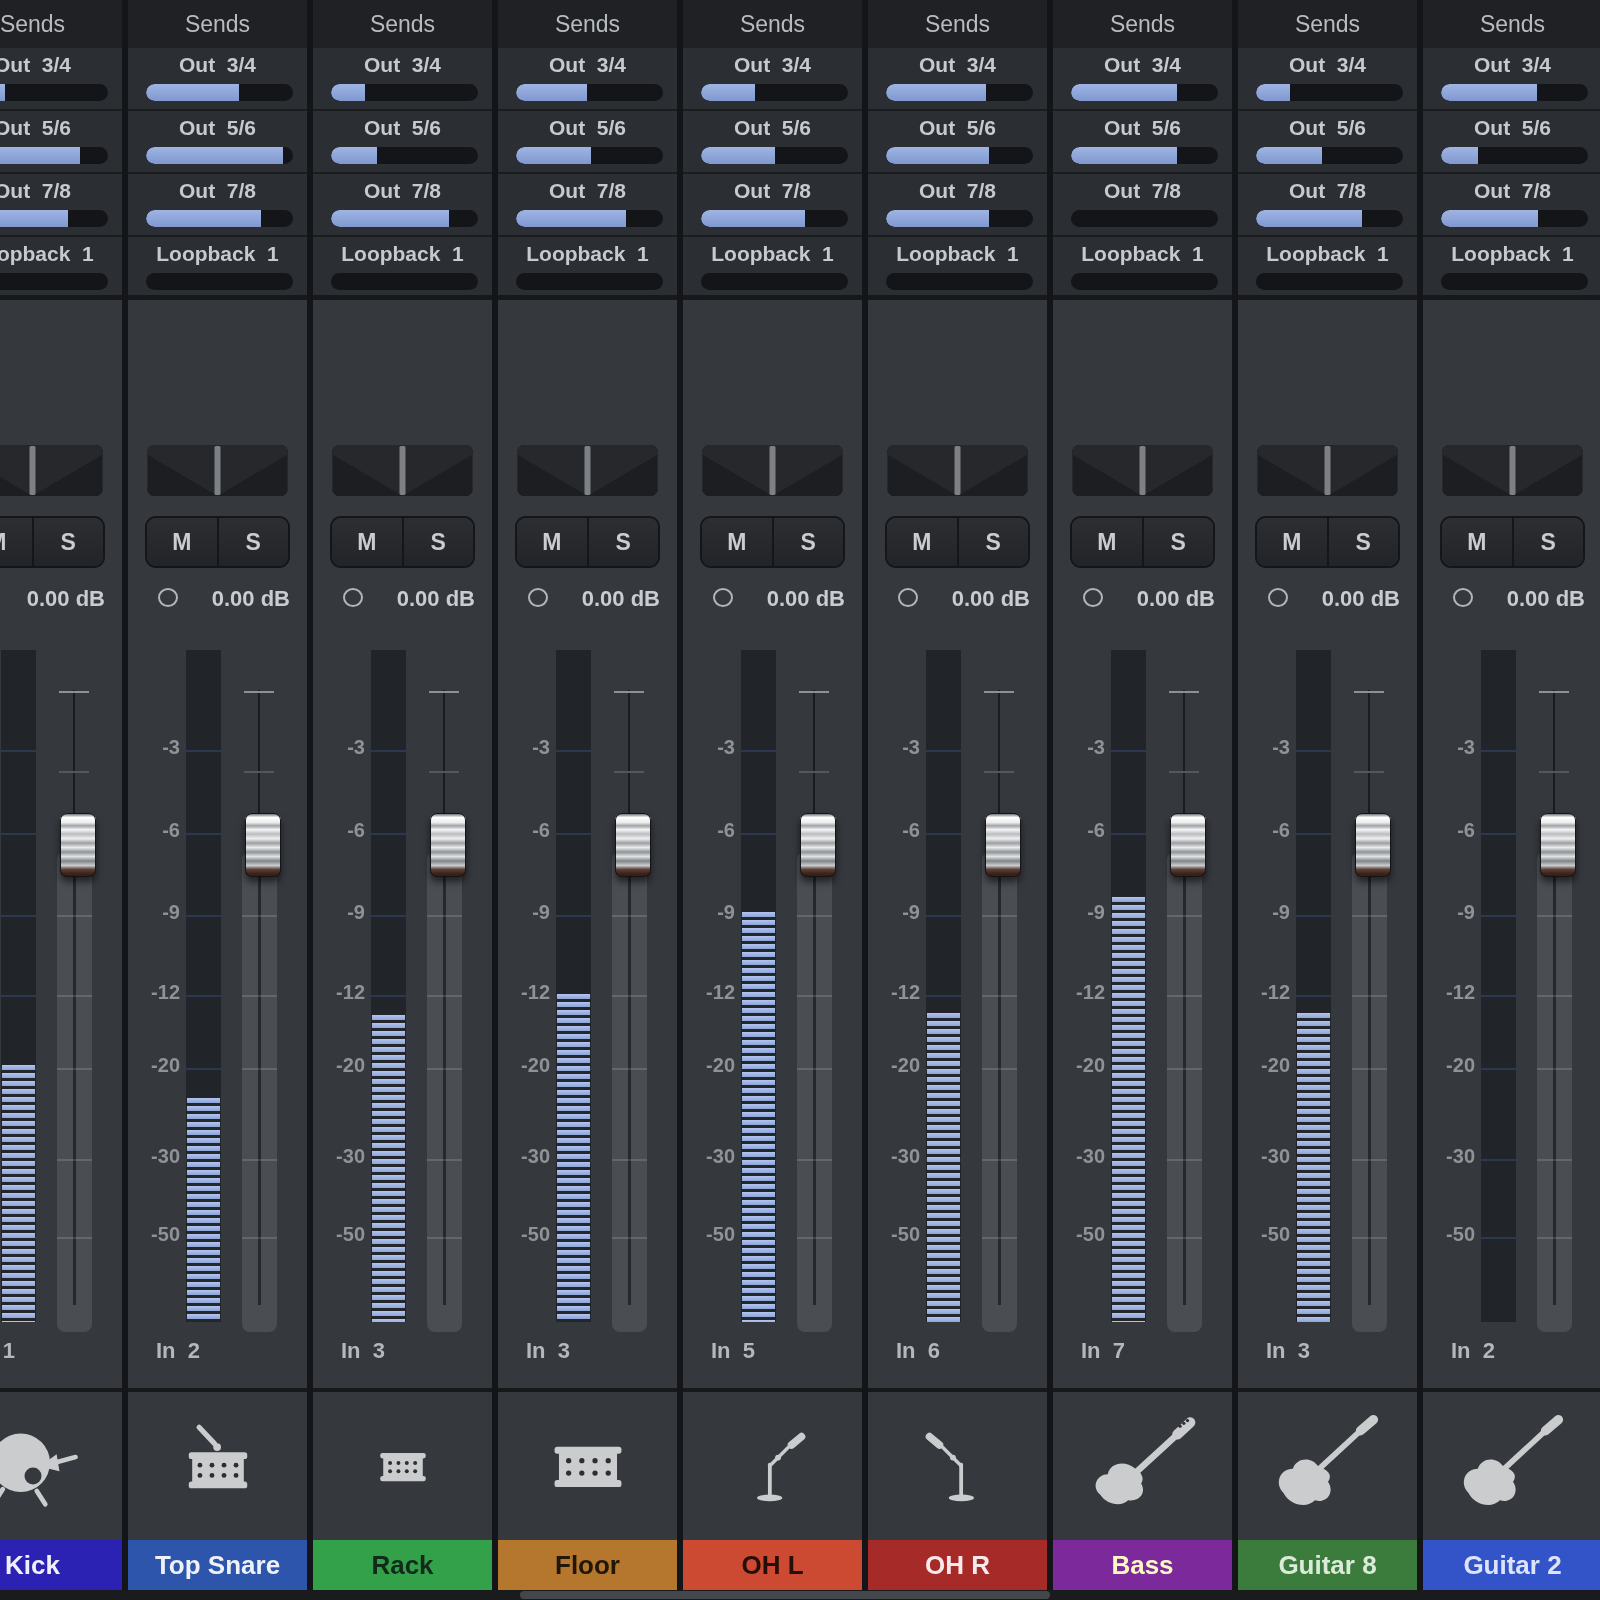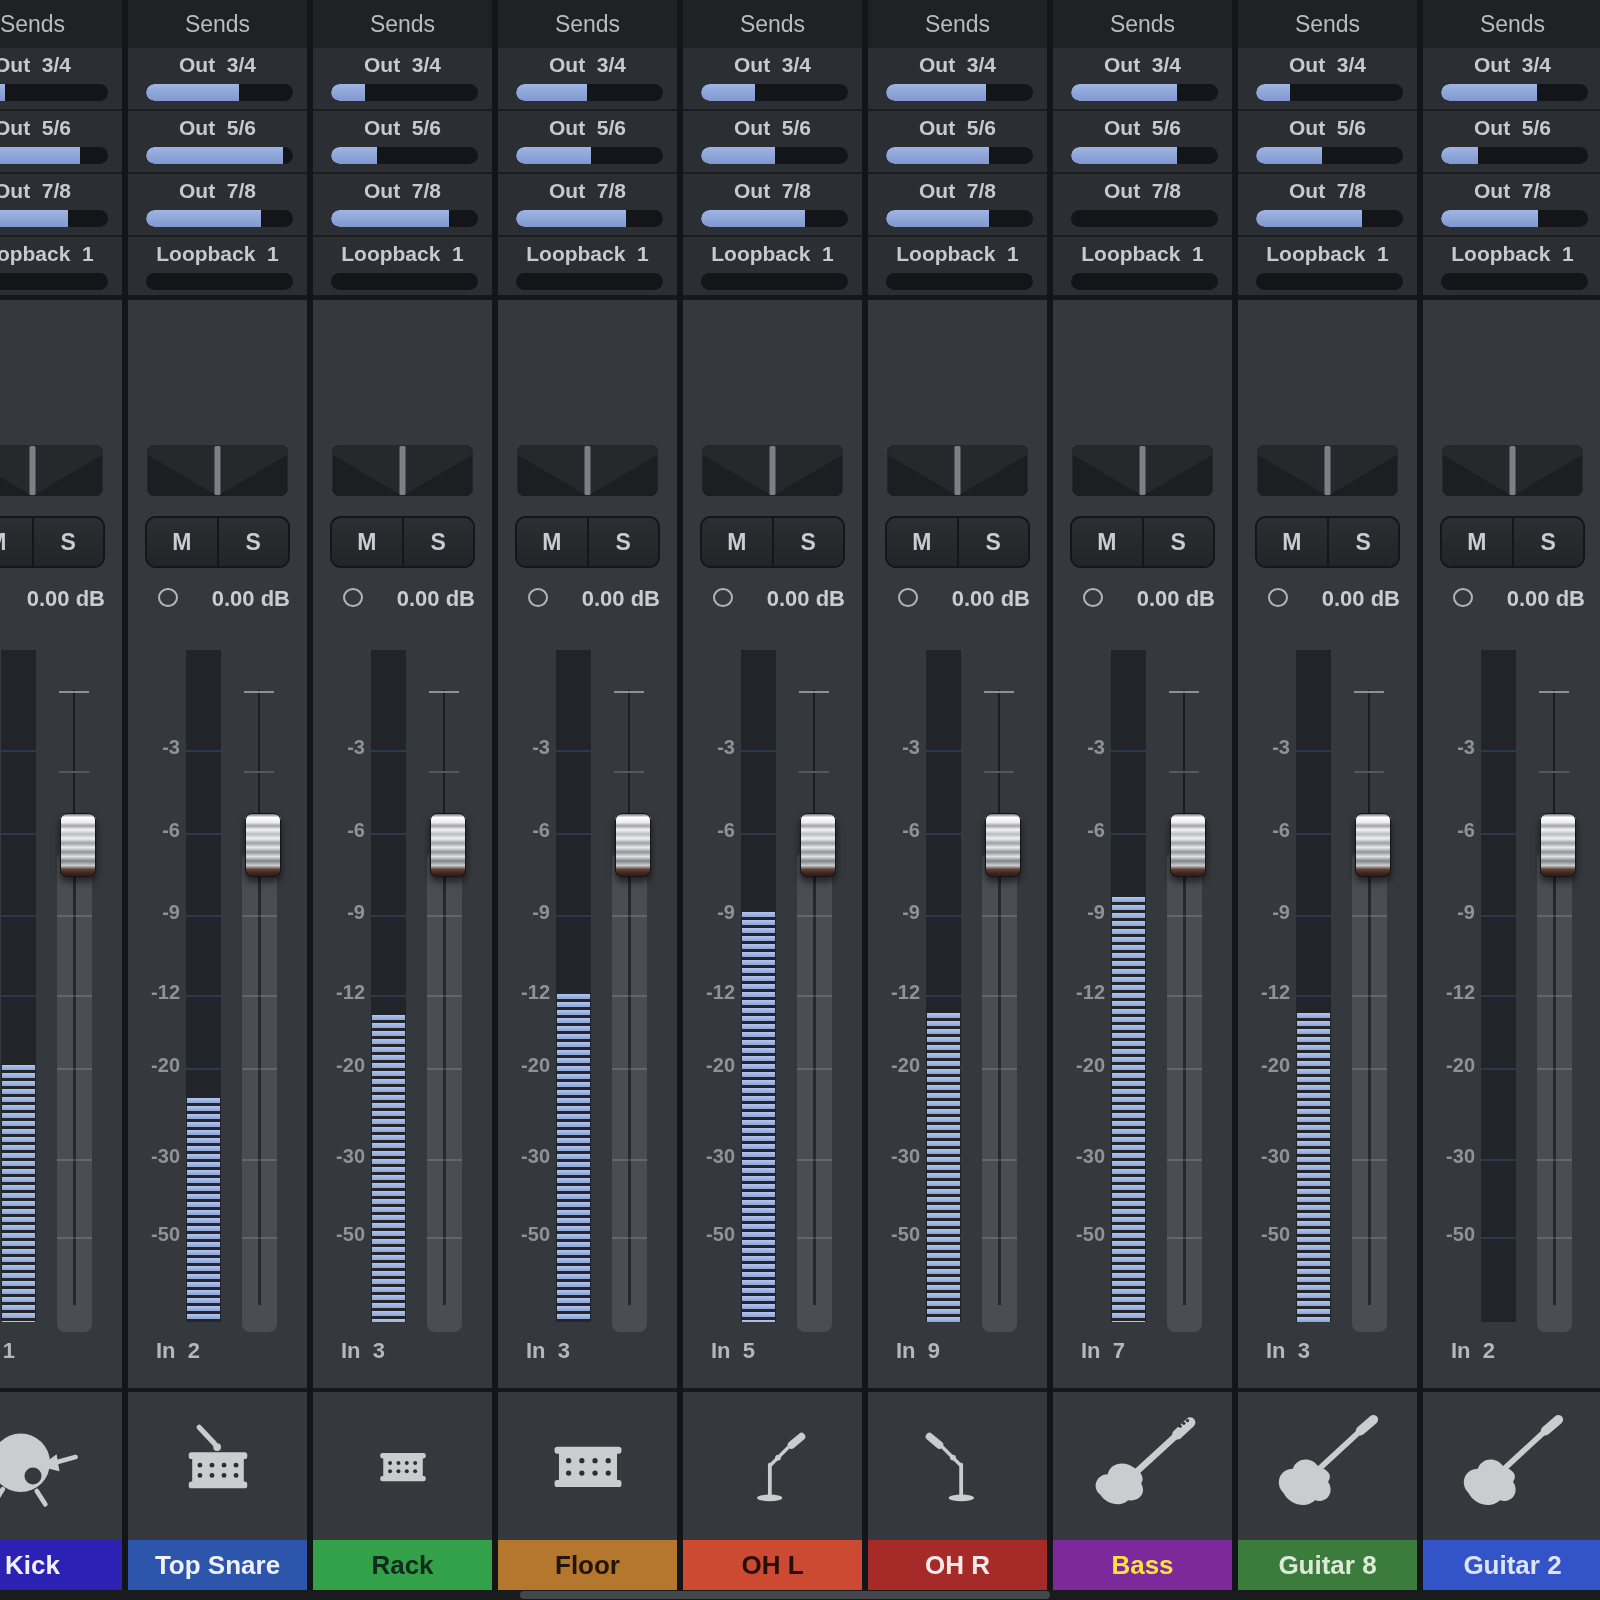--- a/index.html
+++ b/index.html
@@ -658,21 +658,21 @@
         <div class="track-tick2"></div>
         <div class="slot">
               <div class="slot-tick" style="top: 61.768px;"></div>
               <div class="slot-tick" style="top: 141.736px;"></div>
               <div class="slot-tick" style="top: 214.984px;"></div>
               <div class="slot-tick" style="top: 305.704px;"></div>
               <div class="slot-tick" style="top: 383.656px;"></div>
             </div>
         <div class="cap"></div>
       </div>
-      <div class="in-label">In  9</div>
+      <div class="in-label">In  6</div>
     <div class="tick-label" style="top: 436.128px;">-3</div>
           <div class="tick-label" style="top: 518.784px;">-6</div>
           <div class="tick-label" style="top: 600.768px;">-9</div>
           <div class="tick-label" style="top: 680.736px;">-12</div>
           <div class="tick-label" style="top: 753.984px;">-20</div>
           <div class="tick-label" style="top: 844.704px;">-30</div>
           <div class="tick-label" style="top: 922.656px;">-50</div>
         </div>
     <div class="icon-box">
       <svg class="icon-svg" width="84" height="84">
@@ -761,21 +761,21 @@
           <div class="tick-label" style="top: 680.736px;">-12</div>
           <div class="tick-label" style="top: 753.984px;">-20</div>
           <div class="tick-label" style="top: 844.704px;">-30</div>
           <div class="tick-label" style="top: 922.656px;">-50</div>
         </div>
     <div class="icon-box">
       <svg class="icon-svg" width="112" height="102">
             <use href="#icon-bass-guitar"></use>
           </svg>
     </div>
-    <div class="tag" style="background: rgb(124, 42, 155); color: #fde047;">Bass</div>
+    <div class="tag" style="background: rgb(124, 42, 155); color: #fef9c3;">Bass</div>
   </div>
       <div class="strip">
     <div class="ch-header">
       <span>Sends</span>
     </div>
     <div class="send-slots">
           <div class="send-slot">
     <span class="send-label">Out  3/4</span>
     <div class="send-bar">
       <div class="send-fill" style="width: 23%;"></div>

